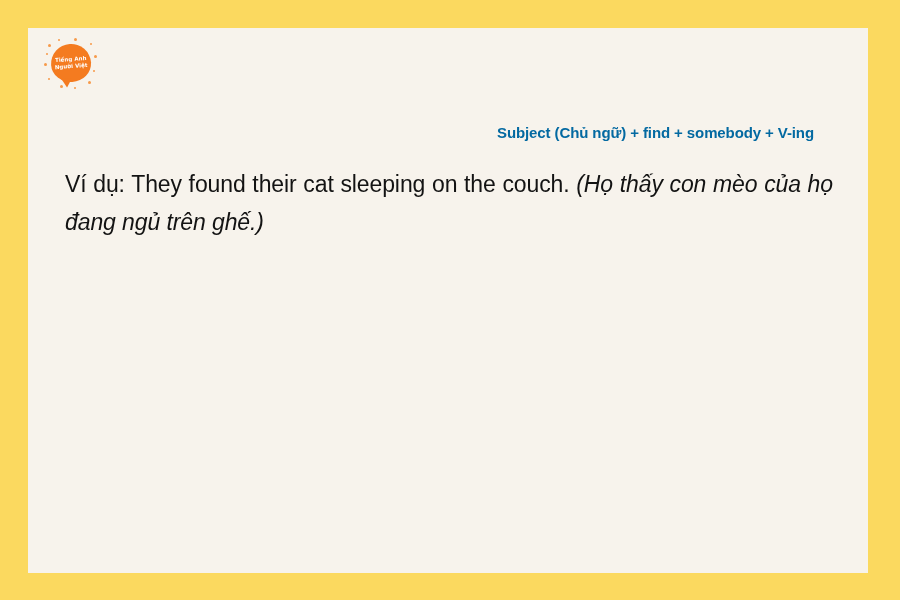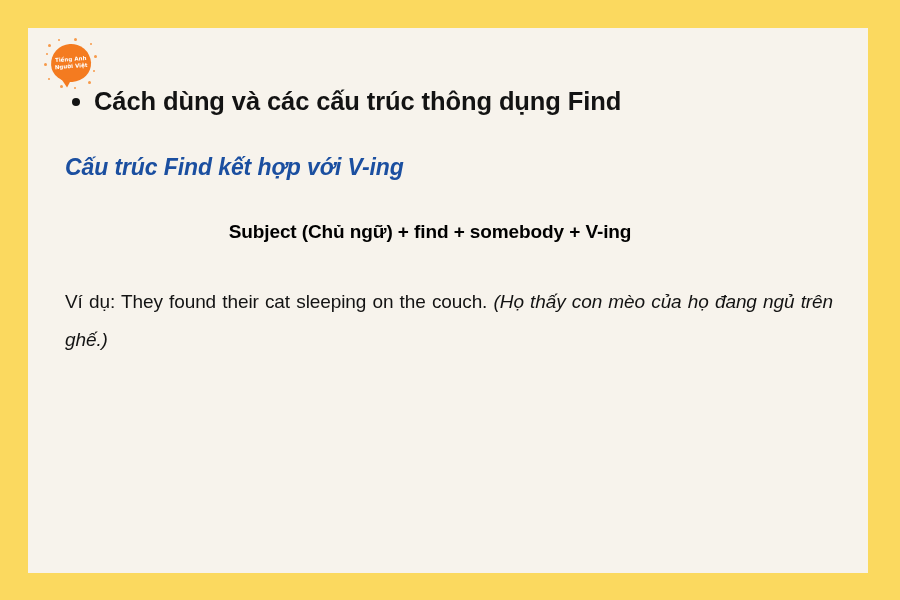--- a/index.html
+++ b/index.html
@@ -122,30 +122,30 @@
   .para {
     margin: 36px 19px 0 19px;
     font-size: 23px;
     color: #131313;
     line-height: 38px;
     text-align: justify;
     letter-spacing: -0.1px;
   }
   .formula {
     margin: 40px 0 0 0;
-    text-align: center;
-    font-size: 19px;
+    text-align: right;
+    font-size: 15px;
     font-weight: bold;
-    color: #000000;
+    color: #0369a1;
     letter-spacing: -0.1px;
     padding-right: 38px;
   }
   .example {
-    margin: 40px 19px 0 19px;
-    font-size: 19px;
+    margin: 24px 19px 0 19px;
+    font-size: 23px;
     color: #131313;
     line-height: 38px;
     text-align: justify;
     letter-spacing: -0.1px;
   }
   .example .vi {
     font-style: italic;
   }
 </style>
 </head>
@@ -170,25 +170,21 @@
         <span class="ray" style="left:2px;  top:15px; width:2px; height:2px;"></span>
       </div>
       <div class="bubble">
         <span class="l1">Tiếng Anh</span>
         <span class="l2">Người Việt</span>
       </div>
     </div>
 
     <div class="content">
 
-      <ul class="bullet-list">
-        <li>Cách dùng và các cấu trúc thông dụng Find</li>
-      </ul>
 
-      <div class="subtitle">Cấu trúc Find kết hợp với V-ing</div>
 
 
       <div class="formula">Subject (Chủ ngữ) + find + somebody + V-ing</div>
 
       <div class="example">
         <span>Ví dụ: They found their cat sleeping on the couch. </span><span class="vi">(Họ thấy con mèo của họ đang ngủ trên ghế.)</span>
       </div>
 
     </div>
   </div>

